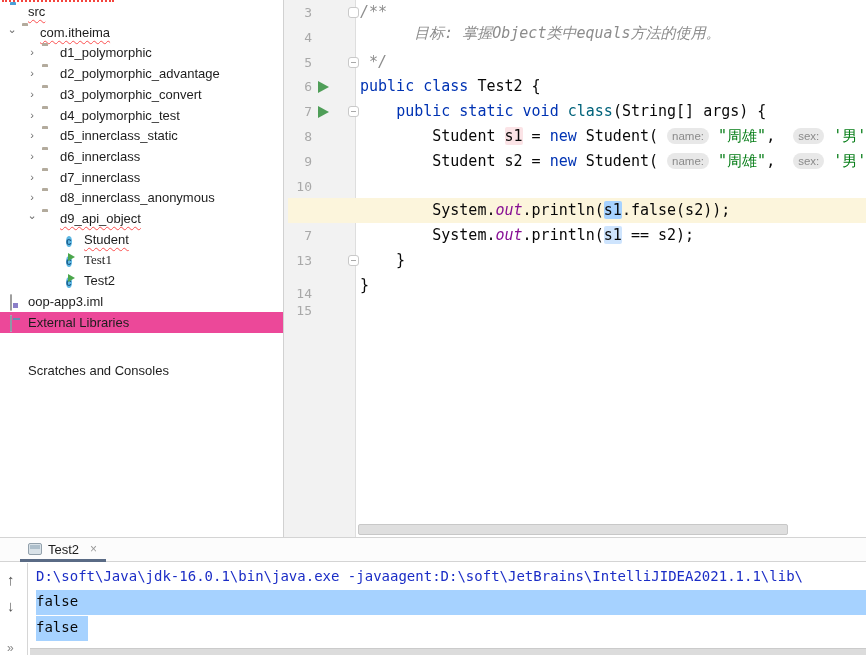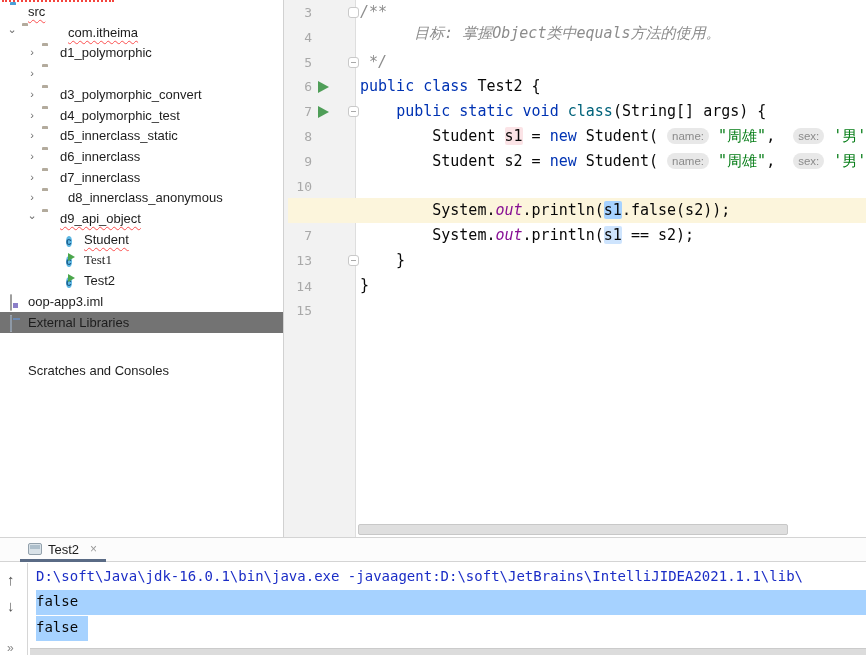--- a/index.html
+++ b/index.html
@@ -5,21 +5,21 @@
   * { margin:0; padding:0; box-sizing:border-box; }
   html,body { width:866px; height:655px; overflow:hidden; background:#fff;
               font-family:"Liberation Sans", sans-serif; }
   #app { position:relative; width:866px; height:484px; background:#fff; }
 
   
   #tree-panel { position:absolute; left:0; top:0; width:284px; height:537px;
                 background:#fff; border-right:1px solid #D1D1D1; overflow:hidden; }
   .tree-row { position:absolute; left:0; width:284px; height:21px; font-size:13px; color:#1D1D1D;
               white-space:nowrap; }
-  .tree-row.selected { background:#737373;padding-left:20px; }
+  .tree-row.selected { background:#ec4899;padding-left:20px; }
   .tree-label { position:absolute; top:3px; }
   .squiggle { text-decoration-line:underline; text-decoration-style:wavy;
               text-decoration-color:#FB4F4F; text-decoration-thickness:1px;
               text-underline-offset:3px; }
   .chev { position:absolute; top:4px; width:12px; height:12px; color:#6E6E6E; font-size:11px;
           line-height:12px; text-align:center; }
   .ticon { position:absolute; top:4px; width:14px; height:13px; }
   .folder { position:relative; width:13px; height:10px; margin-top:2px; border-radius:1px; }
   .folder:before { content:""; position:absolute; top:-3px; left:0; width:6px; height:3px;
                    border-radius:1px 1px 0 0; background:inherit; }
@@ -99,30 +99,31 @@
   <div id="tree-panel">
     <div id="top-squiggle"></div>
     <div id="tree-rows">
         <div class="tree-row" style="top: 1px;">
           <span class="ticon" style="left: 10px;"><span class="folder f-blue"></span></span>
           <span class="tree-label squiggle" style="left: 28px;">src</span>
         </div>
         <div class="tree-row" style="top: 21.7px;">
           <span class="chev" style="left: 6px; top: 1px;">⌄</span>
           <span class="ticon" style="left: 22px;"><span class="folder f-gray"></span></span>
-          <span class="tree-label squiggle" style="left: 40px; margin-left: 28px;">com.itheima</span>
+          <span class="tree-label squiggle" style="left: 40px;">com.itheima</span>
         </div>
         <div class="tree-row" style="top: 42.4px;">
           <span class="chev" style="left: 26px;">›</span>
           <span class="ticon" style="left: 42px;"><span class="folder f-gray"></span></span>
           <span class="tree-label" style="left: 60px;">d1_polymorphic</span>
         </div>
         <div class="tree-row" style="top: 63.1px;">
           <span class="chev" style="left: 26px;">›</span>
           <span class="ticon" style="left: 42px;"><span class="folder f-gray"></span></span>
+          <span class="tree-label" style="left: 60px;">d2_polymorphic_advantage</span>
         </div>
         <div class="tree-row" style="top: 83.8px;">
           <span class="chev" style="left: 26px;">›</span>
           <span class="ticon" style="left: 42px;"><span class="folder f-gray"></span></span>
           <span class="tree-label" style="left: 60px;">d3_polymorphic_convert</span>
         </div>
         <div class="tree-row" style="top: 104.5px;">
           <span class="chev" style="left: 26px;">›</span>
           <span class="ticon" style="left: 42px;"><span class="folder f-gray"></span></span>
           <span class="tree-label" style="left: 60px;">d4_polymorphic_test</span>
@@ -138,21 +139,21 @@
           <span class="tree-label" style="left: 60px;">d6_innerclass</span>
         </div>
         <div class="tree-row" style="top: 166.6px;">
           <span class="chev" style="left: 26px;">›</span>
           <span class="ticon" style="left: 42px;"><span class="folder f-gray"></span></span>
           <span class="tree-label" style="left: 60px;">d7_innerclass</span>
         </div>
         <div class="tree-row" style="top: 187.3px;">
           <span class="chev" style="left: 26px;">›</span>
           <span class="ticon" style="left: 42px;"><span class="folder f-gray"></span></span>
-          <span class="tree-label" style="left: 68px;">d8_innerclass_anonymous</span>
+          <span class="tree-label" style="left: 60px;">d8_innerclass_anonymous</span>
         </div>
         <div class="tree-row" style="top: 208px;">
           <span class="chev" style="left: 26px; top: 1px;">⌄</span>
           <span class="ticon" style="left: 42px;"><span class="folder f-gray"></span></span>
           <span class="tree-label squiggle" style="left: 60px;">d9_api_object</span>
         </div>
         <div class="tree-row" style="top: 228.7px;">
           <span class="ticon" style="left: 66px;"><span class="cls">c</span></span>
           <span class="tree-label squiggle" style="left: 84px;">Student</span>
         </div>
@@ -191,21 +192,21 @@
         <div class="lnum" style="top: 99.2px;">7</div>
         <div class="runarrow" style="top: 106.2px;"></div>
         <div class="fold dash" style="top: 106.2px;"></div>
         <div class="lnum" style="top: 124px;">8</div>
         <div class="lnum" style="top: 148.8px;">9</div>
         <div class="lnum" style="top: 173.6px;">10</div>
         <div class="lnum" style="top: 198.4px;">11</div>
         <div class="lnum" style="top: 223.2px;">7</div>
         <div class="lnum" style="top: 248px;">13</div>
         <div class="fold dash" style="top: 255px;"></div>
-        <div class="lnum" style="top: 274px;">14</div>
+        <div class="lnum" style="top: 281px;">14</div>
         <div class="lnum" style="top: 297.6px;">15</div>
       </div>
     <div id="caret-band" style="top: 198.4px;"></div>
     <div id="ed-lines">
         <div class="ed-line" style="top: 0px;"><span class="tok-cmt">/**</span></div>
         <div class="ed-line" style="top: 21px;"><span class="tok-plain">      </span><span class="tok-cmt">目标: 掌握Object类中equals方法的使用。</span></div>
         <div class="ed-line" style="top: 49.6px;"><span class="tok-cmt"> */</span></div>
         <div class="ed-line" style="top: 74.4px;"><span class="tok-kw">public class </span><span class="tok-plain">Test2 {</span></div>
         <div class="ed-line" style="top: 99.2px;"><span class="tok-plain">    </span><span class="tok-kw">public static void </span><span class="tok-method">class</span><span class="tok-plain">(String[] args) {</span></div>
         <div class="ed-line" style="top: 124px;"><span class="tok-plain">        Student </span><span class="tok-hl-pink">s1</span><span class="tok-plain"> = </span><span class="tok-kw">new</span><span class="tok-plain"> Student( </span><span class="tok-hint">name:</span><span class="tok-plain"> </span><span class="tok-str">"周雄"</span><span class="tok-plain">,  </span><span class="tok-hint">sex:</span><span class="tok-plain"> </span><span class="tok-str">'男'</span></div>

